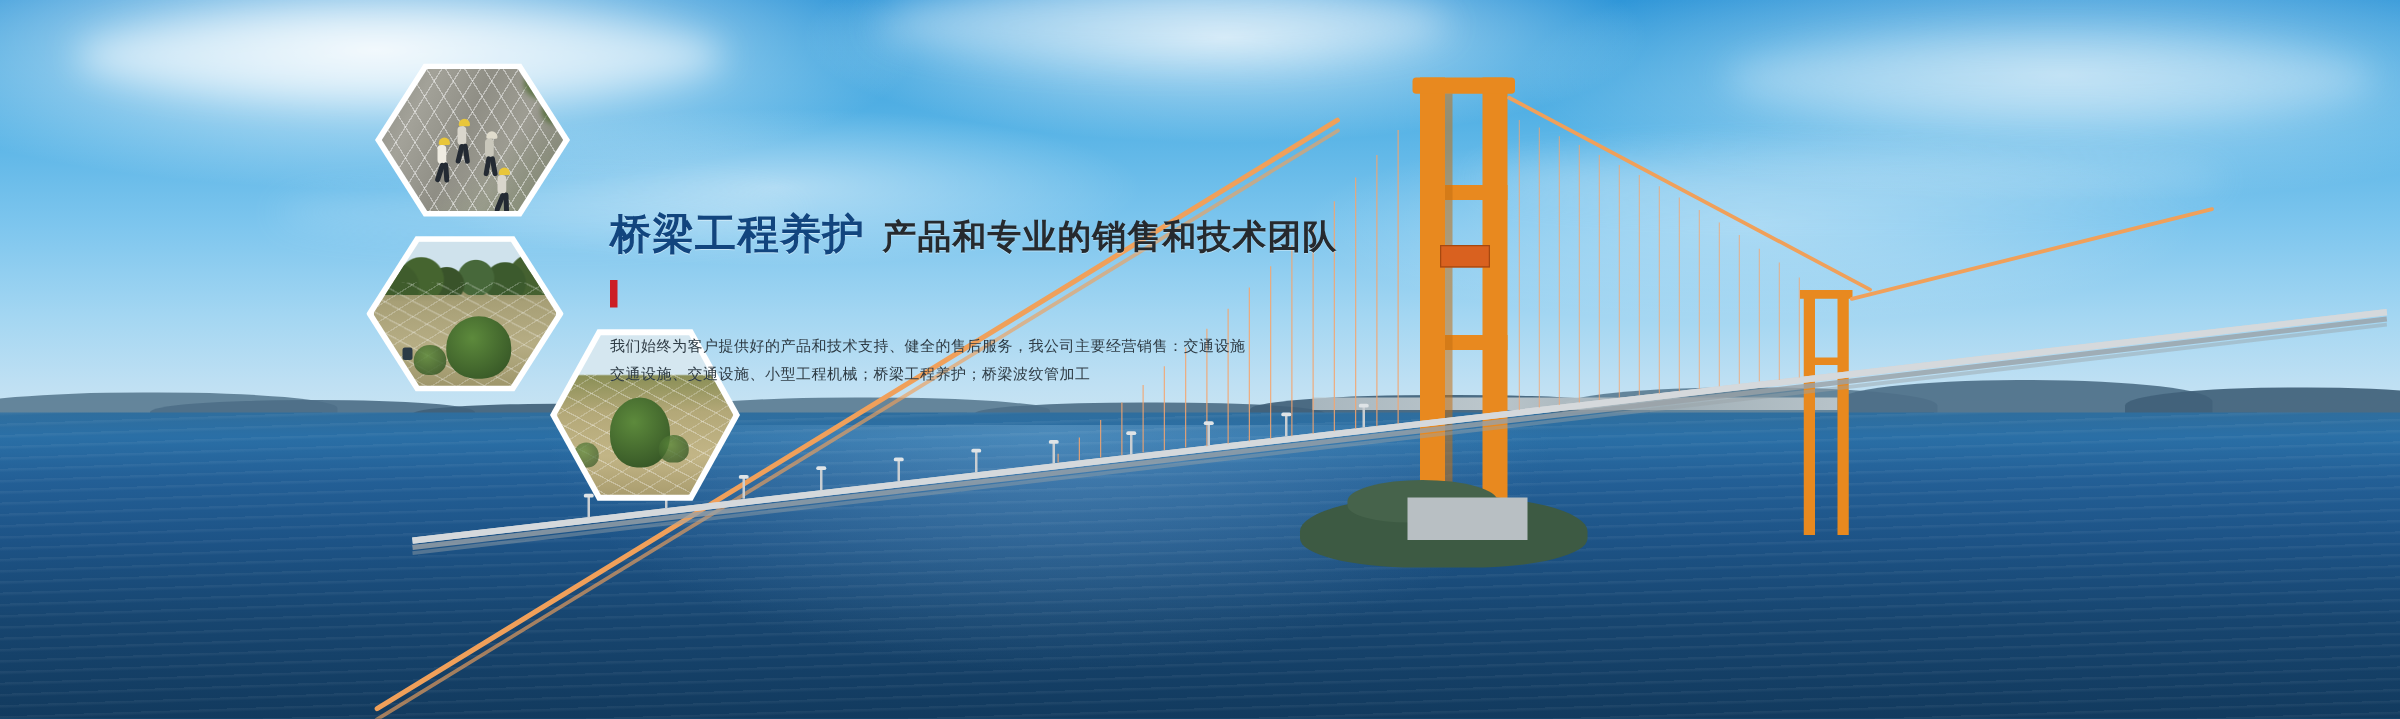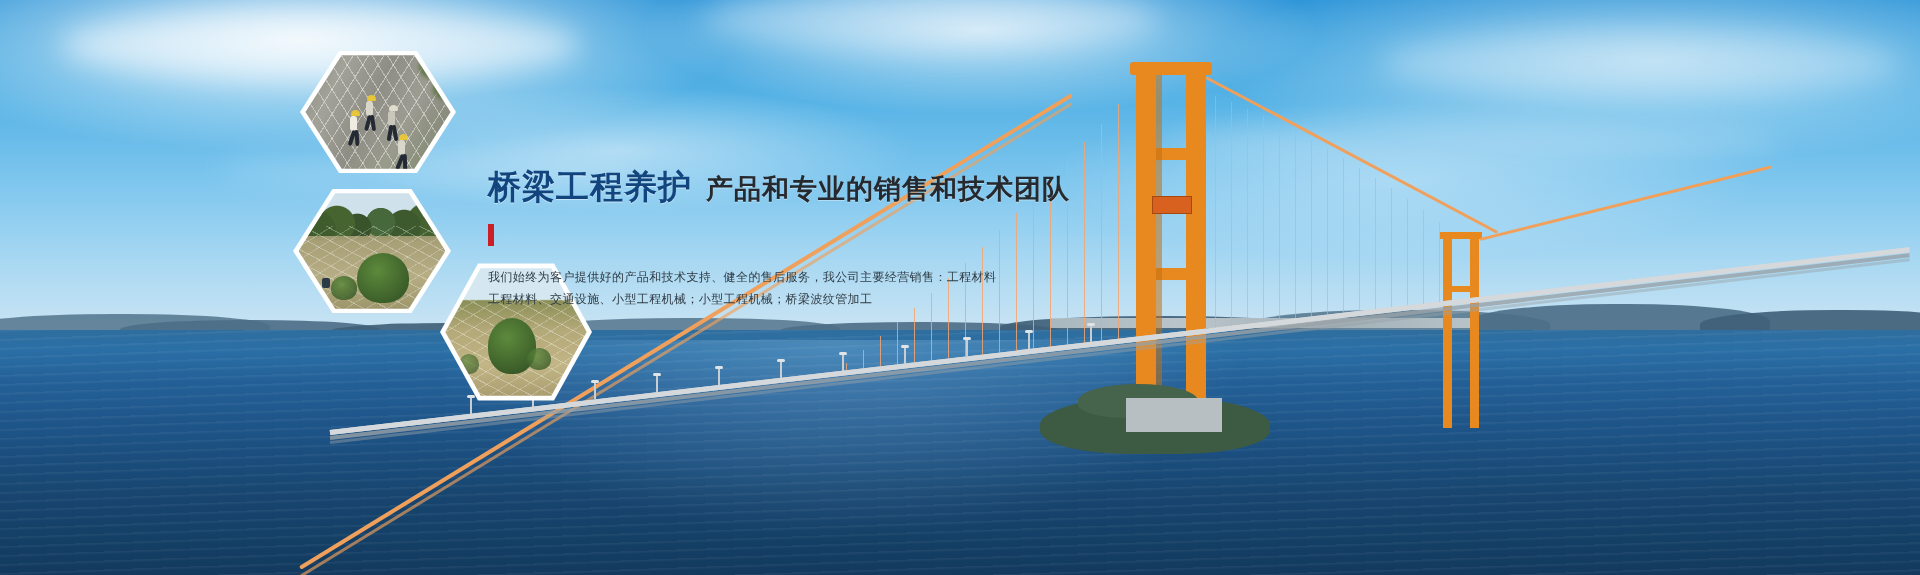--- a/index.html
+++ b/index.html
@@ -334,18 +334,18 @@
 
   <div class="textBlock">
     <div class="headline">
       <span class="h-blue">桥梁工程养护</span>
       <span class="h-dark">产品和专业的销售和技术团队</span>
     </div>
     <div class="subline">
       <span class="redbar"></span>
     </div>
     <div class="para">
-      <div>我们始终为客户提供好的产品和技术支持、健全的售后服务，我公司主要经营销售：工程材料</div>
-      <div>工程材料、交通设施、小型工程机械；小型工程机械；桥梁波纹管加工</div>
+      <div>我们始终为客户提供好的产品和技术支持、健全的售后服务，我公司主要经营销售：交通设施</div>
+      <div>交通设施、交通设施、小型工程机械；桥梁工程养护；桥梁波纹管加工</div>
     </div>
   </div>
 
 </div>
 
 </body></html>

